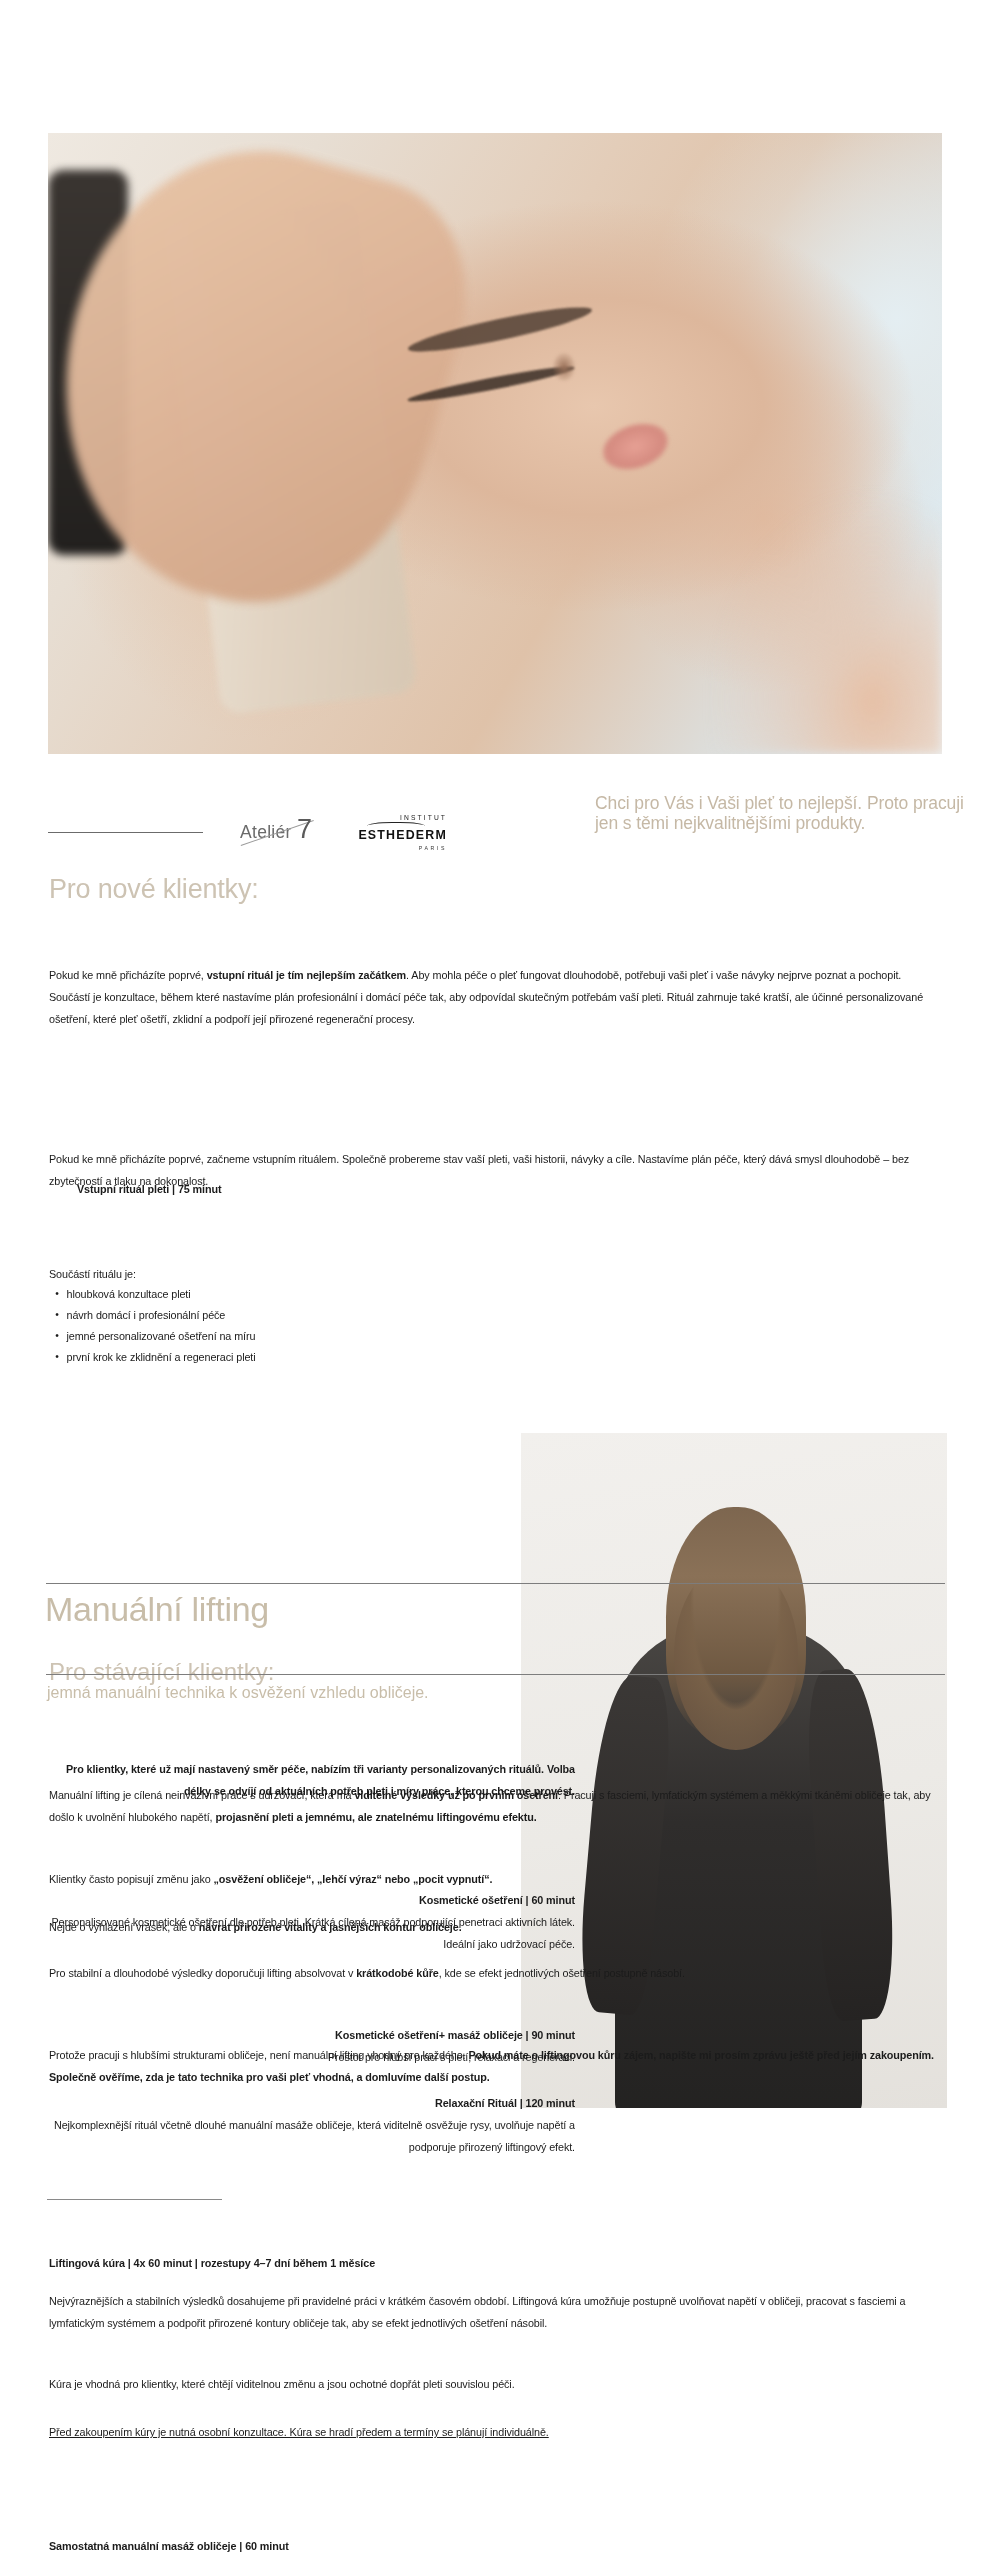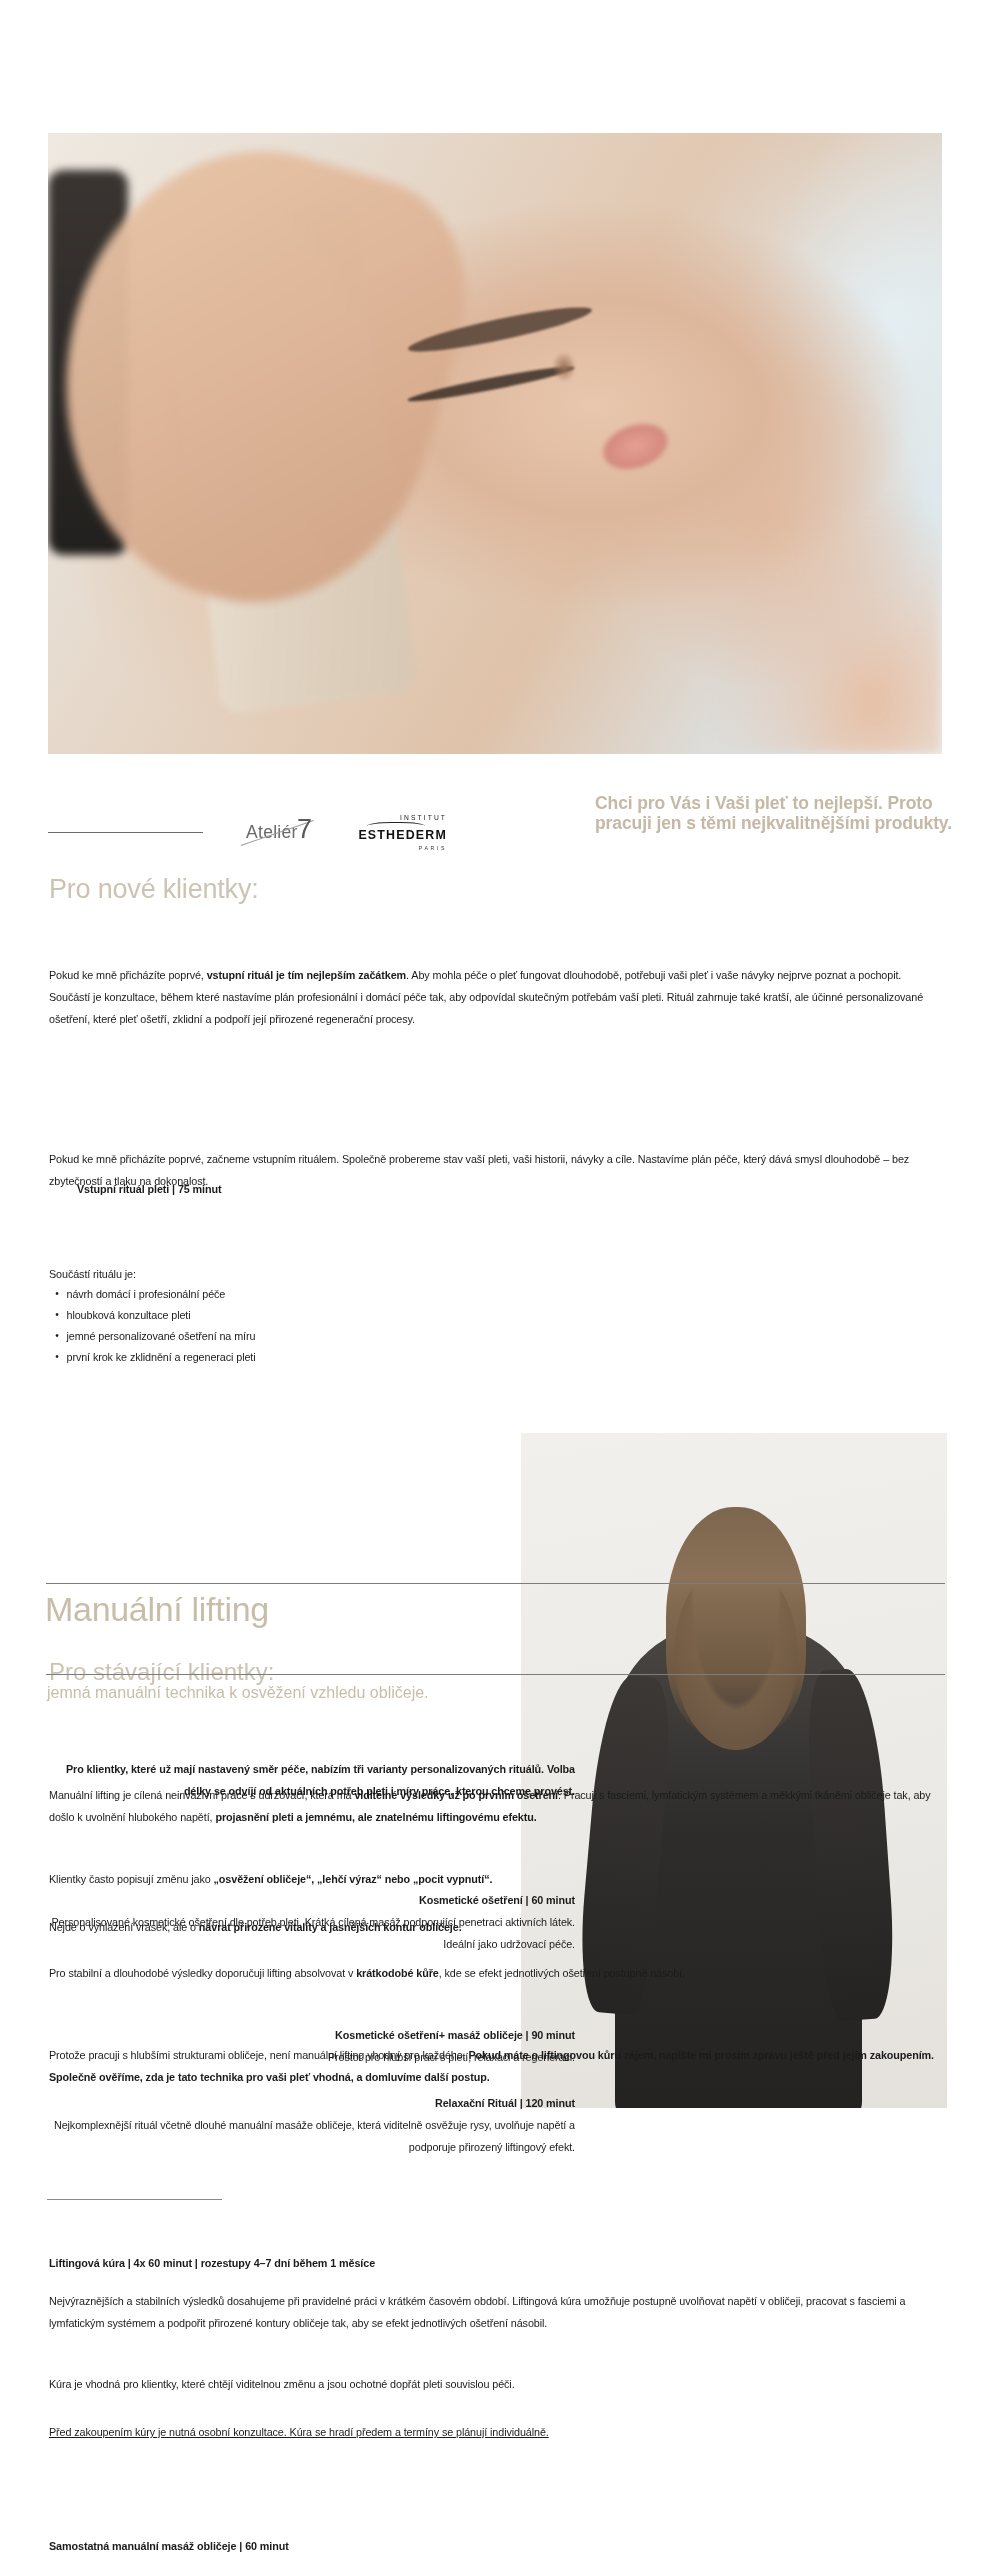--- a/index.html
+++ b/index.html
@@ -135,21 +135,21 @@
   }
   .logo-atelier {
     flex: none;
     position: relative;
     width: 83px;
     height: 36px;
     color: #4a4a4a;
   }
   .logo-atelier .word {
     position: absolute;
-    left: 14px; top: 7.2px;
+    left: 8px; top: 7.2px;
     font-family: "Liberation Sans", sans-serif;
     font-size: 17.5px;
     font-weight: 300;
     letter-spacing: 0.3px;
     color: #6a6a6a;
   }
   .logo-atelier .seven {
     position: absolute;
     right: 3.1px; top: 1px;
     font-size: 27px;
@@ -203,21 +203,21 @@
   }
 
   
   .hero-quote {
     position: absolute;
     left: 595px;
     top: 793px;
     width: 371px;
     font-size: 17.5px;
     line-height: 1.16;
-    font-weight: 700;
+    font-weight: 400;
     color: #c5b8a5;
     letter-spacing: -0.1px;
   }
 
   
   .sec-new-title {
     position: absolute;
     left: 49px;
     top: 876px;
     width: 361px;
@@ -454,22 +454,22 @@
 
 <p class="body-col p-intro"><span>Pokud ke mně přicházíte poprvé, </span><strong>vstupní rituál je tím nejlepším začátkem</strong><span>. Aby mohla péče o pleť fungovat dlouhodobě, potřebuji vaši pleť i vaše návyky nejprve poznat a pochopit. Součástí je konzultace, během které nastavíme plán profesionální i domácí péče tak, aby odpovídal skutečným potřebám vaší pleti. Rituál zahrnuje také kratší, ale účinné personalizované ošetření, které pleť ošetří, zklidní a podpoří její přirozené regenerační procesy.</span></p>
 
 <p class="body-col p-ritual-h"><strong>Vstupní rituál pleti | 75 minut</strong></p>
 
 <p class="body-col p-ritual">Pokud ke mně přicházíte poprvé, začneme vstupním rituálem. Společně probereme stav vaší pleti, vaši historii, návyky a cíle. Nastavíme plán péče, který dává smysl dlouhodobě – bez zbytečností a tlaku na dokonalost.</p>
 
 <p class="body-col p-sou-h"><span>Součástí rituálu je</span>:</p>
 
 <ul class="body-col bullets ul-ritual">
+  <li>hloubková konzultace pleti</li>
   <li>návrh domácí i profesionální péče</li>
-  <li>hloubková konzultace pleti</li>
   <li>jemné personalizované ošetření na míru</li>
   <li>první krok ke zklidnění a regeneraci pleti</li>
 </ul>
 
 <div style="position:absolute; left:0; top:665px; width:819px; height:804px;text-decoration:underline;">
 
   <div class="portrait-wrap">
     <div class="portrait-bg"></div>
     <div class="portrait-body"></div>
     <div class="portrait-arm-l"></div>

